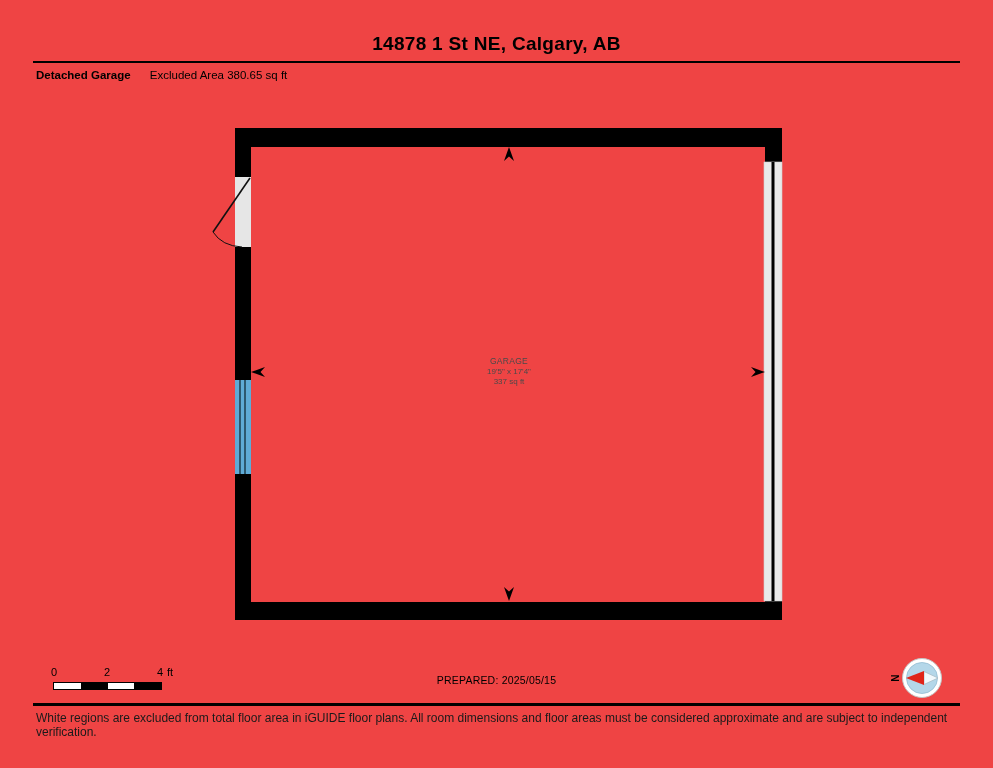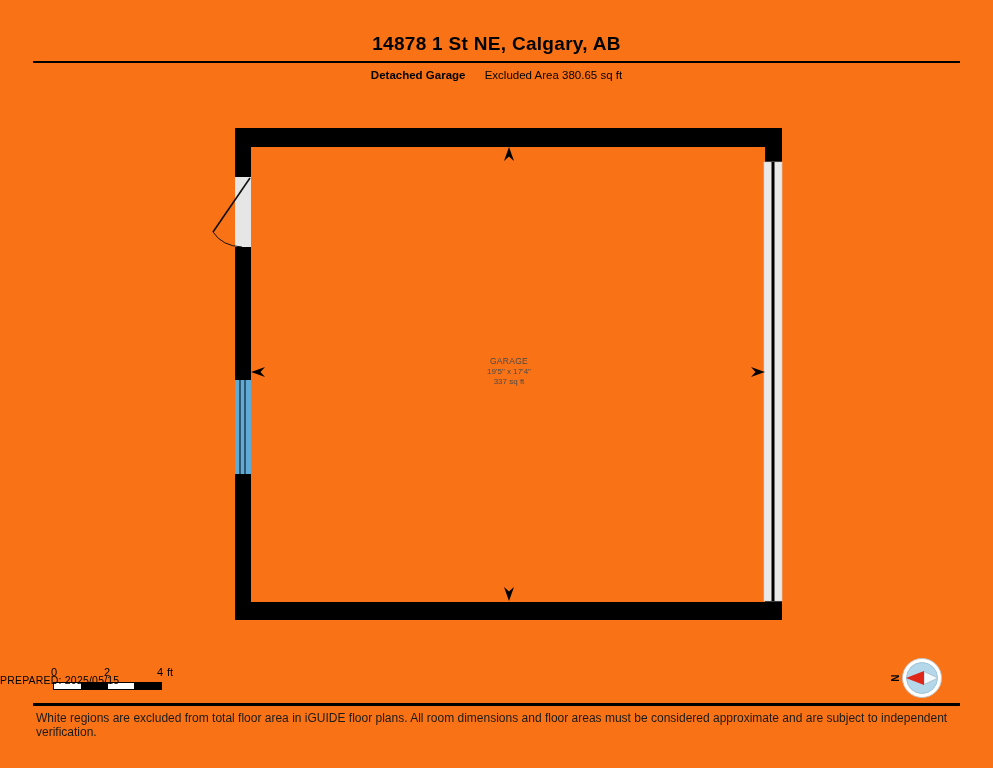--- a/index.html
+++ b/index.html
@@ -1,51 +1,52 @@
 <!DOCTYPE html>
 <html><head>
 <meta charset="utf-8">
 <style>
   html,body{margin:0;padding:0;background:#ffffff;}
   body{
     width:993px;height:768px;position:relative;overflow:hidden;
     font-family:"Liberation Sans", sans-serif;color:#000;
   }
-  .page{position:absolute;inset:0;background:#f97316;}
+  .page{position:absolute;inset:0;background:#ef4444;}
 
   
   .title{
     position:absolute;top:33px;left:0;right:0;margin:0;
     text-align:center;font-size:19px;font-weight:bold;letter-spacing:.3px;
   }
   .rule{position:absolute;left:33px;width:927px;background:#000;}
   .rule-top{top:61px;height:2px;}
   .rule-bottom{top:703px;height:3px;}
   .subtitle{
-    position:absolute;top:69px;left:0;right:0;text-align:center;
+    position:absolute;top:69px;left:0;right:0;text-align:left;
     font-size:11.5px;
+    padding-left:36px;
   }
   .subtitle .floor{font-weight:bold;margin-right:16px;}
 
   
   svg.plan{position:absolute;left:200px;top:118px;}
 
   
   .scalebar{position:absolute;left:53px;top:666px;width:180px;height:26px;}
   .scalebar .tick{position:absolute;top:0;font-size:11px;transform:translateX(-50%);}
   .scalebar .bar{
     position:absolute;left:0;top:16px;width:107px;height:6px;
     border:1px solid #000;display:flex;
   }
   .scalebar .seg{flex:1 1 0;}
   .seg.w{background:#fff;} .seg.b{background:#000;}
   .scalebar .unit{position:absolute;left:114px;top:0;font-size:11px;text-align:center;}
 
   .prepared{
-    position:absolute;left:0;right:0;top:674px;
+    position:absolute;left:0;right:0;top:674px;text-align:center;
     font-size:10.5px;letter-spacing:.2px;
   }
   svg.compass{position:absolute;left:888px;top:655px;}
 
   .disclaimer{
     position:absolute;left:36px;top:711px;right:20px;
     font-size:12px;color:#1a1a1a;
   }
 </style>
 </head>

